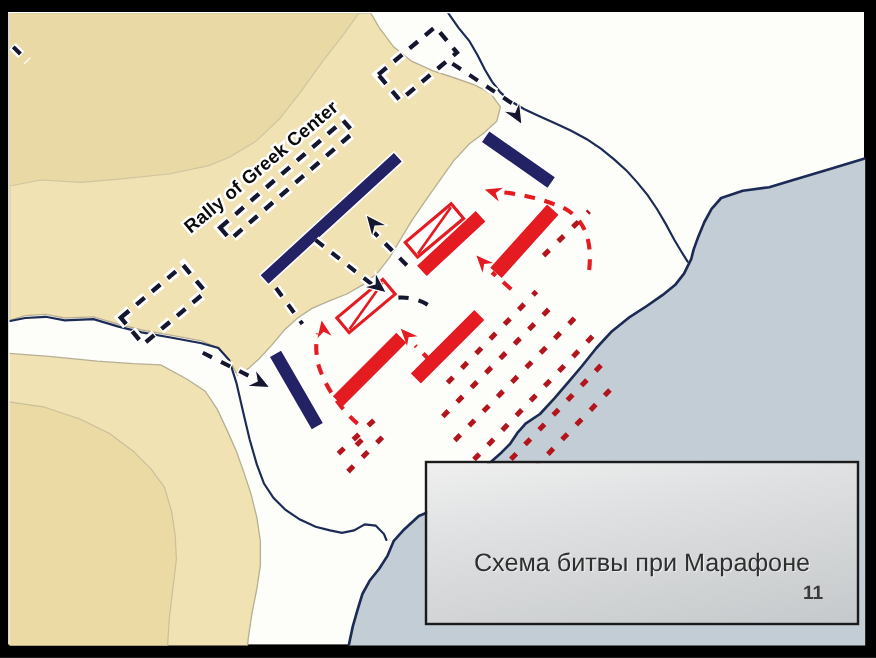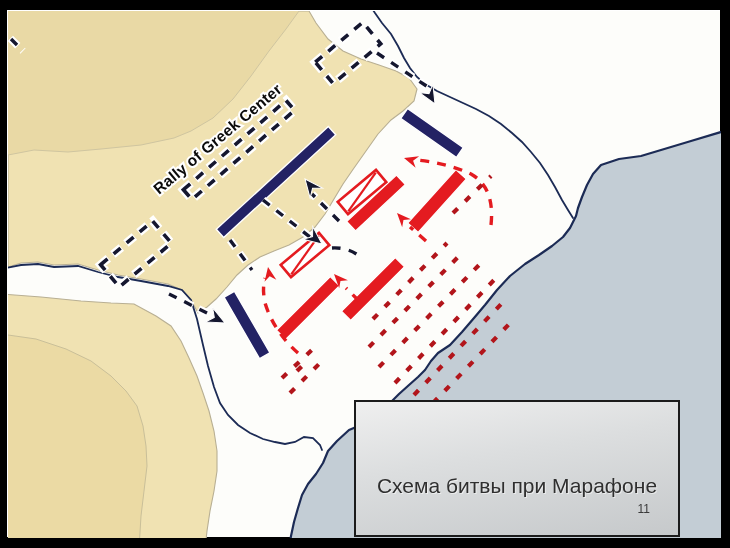--- a/index.html
+++ b/index.html
@@ -31,27 +31,27 @@
   .narrow{fill:none;stroke:var(--greek_dash);stroke-width:3.4;stroke-dasharray:8.5 8.5;}
   .nhead{fill:var(--greek_dash);stroke:var(--halo);stroke-width:1;}
   .rarrow{fill:none;stroke:var(--persian);stroke-width:3.4;stroke-dasharray:9 8;}
   .rhead{fill:var(--persian);}
   .scatter{fill:none;stroke:var(--persian_dark);stroke-width:4.2;stroke-dasharray:6.5 10.5;}
 
   .rally-text{font-size:15.5px;font-weight:bold;fill:#0b0b0b;
               paint-order:stroke;stroke:var(--halo);stroke-width:4px;letter-spacing:.2px;}
 
   
-  .caption{position:absolute;left:354px;top:400px;width:326px;height:137px;box-sizing:border-box;
+  .caption{position:absolute;left:354px;top:384px;width:362px;height:137px;box-sizing:border-box;
            border:2px solid var(--caption_border);
            background:linear-gradient(170deg,var(--caption_bg_top) 0%,#dcdedf 40%,var(--caption_bg_bottom) 100%);
            z-index:5;padding-left:41px;}
   .caption-title{position:absolute;left:0;right:0;top:72px;text-align:center;
                  font-size:21px;color:var(--caption_text);text-shadow:1px 1px 0 rgba(255,255,255,.55);}
-  .caption-page{position:absolute;right:28px;top:100px;font-size:12px;font-weight:normal;color:#3a3a3a;}
+  .caption-page{position:absolute;right:28px;top:100px;font-size:16px;font-weight:bold;color:#3a3a3a;}
 </style>
 </head>
 <body>
 
 <div class="stage">
   <div class="map">
     <svg width="713" height="527" viewBox="7 10 713 527">
 
       <polygon class="sea" points="730,128 690,140 660,149 640,155 618,158 600,164 592,173 586,184 581,196 577,207 575,215 569,227 562,236 551,245 538,254 524,263 509,275 496,289 484,304 473,317 461,331 449,344 437,352 430,360 424,369 417,376 408,384 398,393 389,402 379,410 369,418 360,424 348,429 336,440 327,450 322,462 315,473 307,483 301,494 297,507 293,521 290,535 288,548 730,548"></polygon>
       <polyline class="coast" points="730,128 690,140 660,149 640,155 618,158 600,164 592,173 586,184 581,196 577,207 575,215 569,227 562,236 551,245 538,254 524,263 509,275 496,289 484,304 473,317 461,331 449,344 437,352 430,360 424,369 417,376 408,384 398,393 389,402 379,410 369,418 360,424 348,429 336,440 327,450 322,462 315,473 307,483 301,494 297,507 293,521 290,535 288,548"></polyline>

